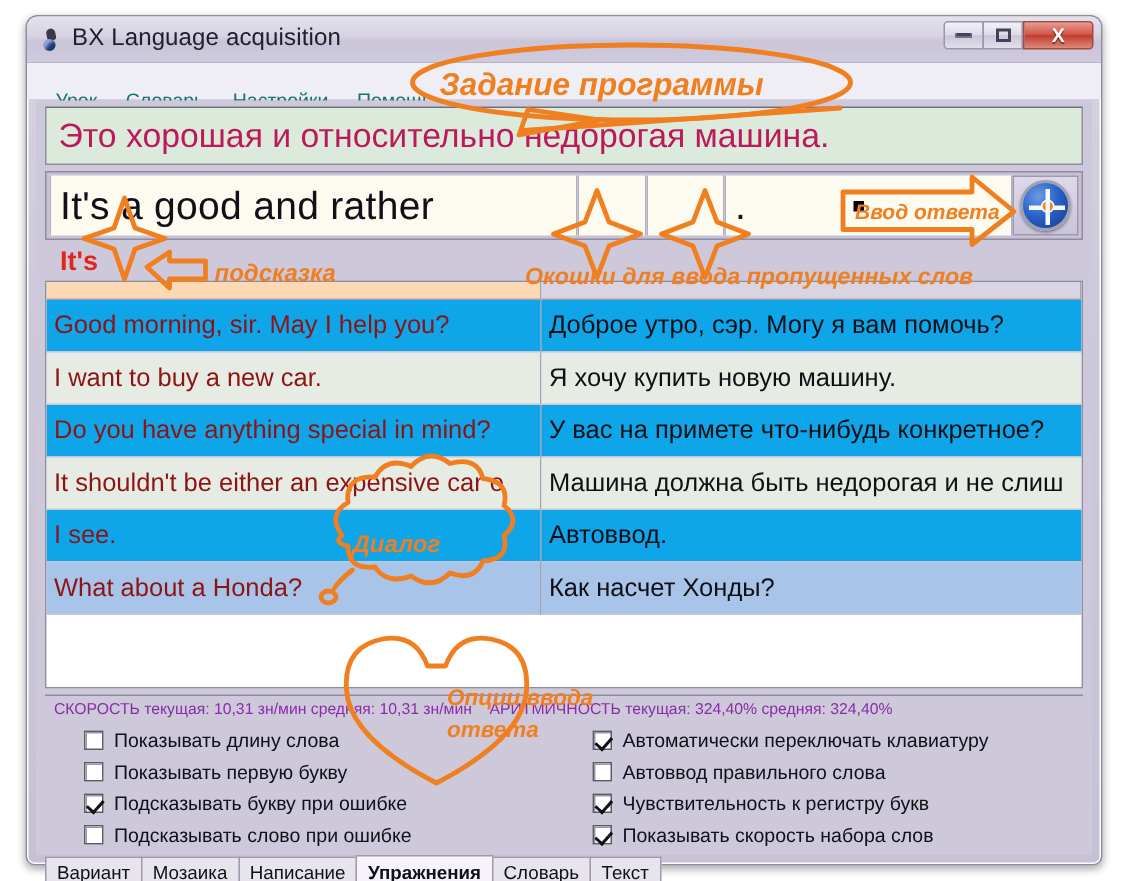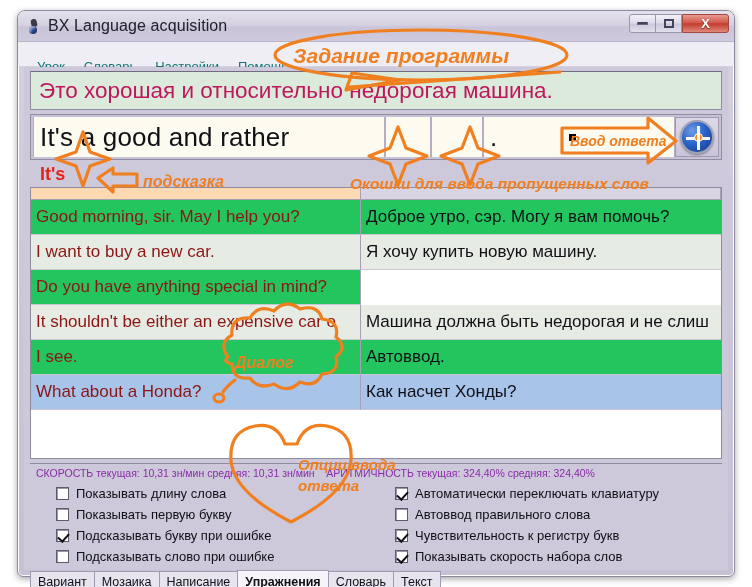--- a/index.html
+++ b/index.html
@@ -185,21 +185,21 @@
   .dlg-row { display: flex; height: 35px; }
   .dlg-row .cell {
     display: flex; align-items: center;
     padding: 0 2px 0 5px;
     font-size: 17px;
     border-bottom: 1px solid #c9c5d3;
     overflow: hidden; white-space: nowrap;
   }
   .dlg-row .cell.en { width: 330px; border-right: 1px solid #a5a0b4; color: #8c1414; }
   .dlg-row .cell.ru { flex: 1; color: #101016; }
-  .dlg-row.odd .cell { background: #22c55e; }
+  .dlg-row.odd .cell { background: #0ea5e9; }
   .dlg-row.even .cell { background: #e6ece3; }
   .dlg-row.sel .cell { background: #a8c4e8; }
   #dialog-filler { background: #ffffff; height: 100%; }
 
   
   #options-panel {
     position: absolute; left: 6px; top: 396px; right: 6px; height: 105px;
     background: #cdc8da;
     border-top: 1px solid #8f8ba0;
   }
@@ -319,20 +319,21 @@
       <div class="dlg-row odd">
         <div class="cell en">Good morning, sir. May I help you?</div>
         <div class="cell ru">Доброе утро, сэр. Могу я вам помочь?</div>
       </div>
       <div class="dlg-row even">
         <div class="cell en">I want to buy a new car.</div>
         <div class="cell ru">Я хочу купить новую машину.</div>
       </div>
       <div class="dlg-row odd">
         <div class="cell en">Do you have anything special in mind?</div>
+        <div class="cell ru">У вас на примете что-нибудь конкретное?</div>
       </div>
       <div class="dlg-row even">
         <div class="cell en">It shouldn't be either an expensive car o</div>
         <div class="cell ru">Машина должна быть недорогая и не слиш</div>
       </div>
       <div class="dlg-row odd">
         <div class="cell en">I see.</div>
         <div class="cell ru">Автоввод.</div>
       </div>
       <div class="dlg-row sel">

